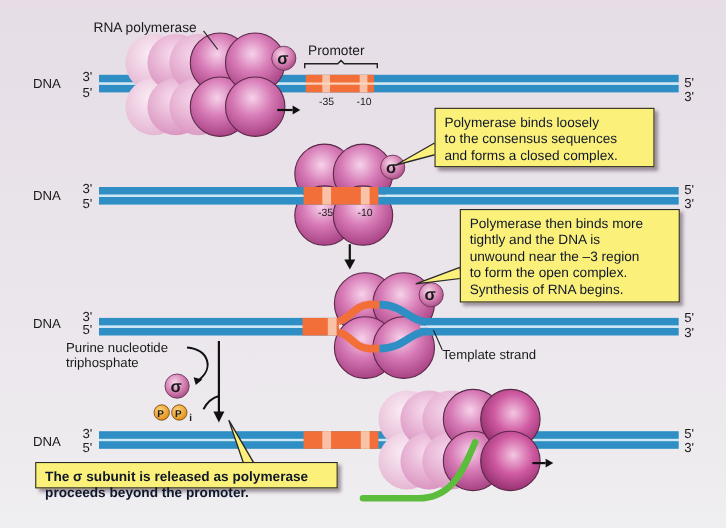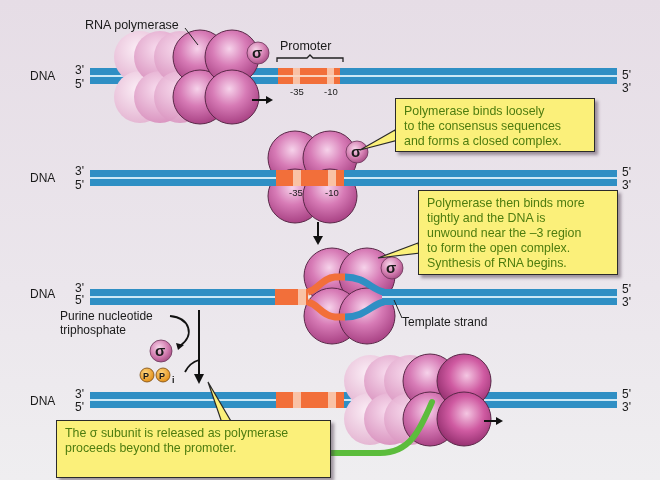--- a/index.html
+++ b/index.html
@@ -12,21 +12,21 @@
     svg#diagram { position: absolute; left: 0; top: 0; }
     .lbl { font-family: "Liberation Sans", sans-serif; fill: #1a1a1a; }
     .callout {
       position: absolute;
       background: #fbf07a;
       border: 1.5px solid #2a2a2a;
       box-shadow: 3px 3px 3px rgba(60,40,60,0.45);
       font-family: "Liberation Sans", sans-serif;
       font-size: 12.4px;
       line-height: 15px;
-      color: #4d7c0f;
+      color: #0f172a;
       padding: 5px 8px;
       white-space: pre-line;
       box-sizing: border-box;
     }
   </style>
 </head>
 <body>
 
 <svg id="diagram" width="660" height="480" viewBox="0 0 660 480">
   <defs>
@@ -238,14 +238,14 @@
 </svg>
 
 <div class="callout" style="left:395px; top:98px; width:200px; height:54px;">Polymerase binds loosely
 to the consensus sequences
 and forms a closed complex.</div>
 <div class="callout" style="left:418px; top:190px; width:200px; height:85px;">Polymerase then binds more
 tightly and the DNA is
 unwound near the –3 region
 to form the open complex.
 Synthesis of RNA begins.</div>
-<div class="callout" style="left:56px; top:420px; width:275px; height:58px;">The  σ subunit is released as polymerase
+<div class="callout" style="left:32px; top:420px; width:275px; height:24px;font-weight:bold;">The  σ subunit is released as polymerase
 proceeds beyond the promoter.</div>
 
 </body></html>

